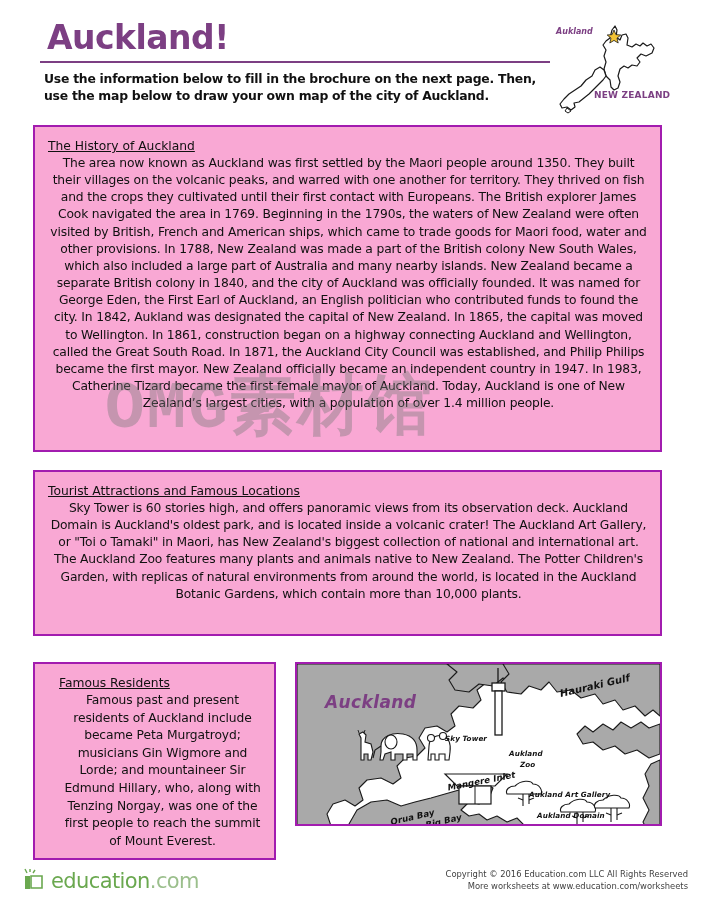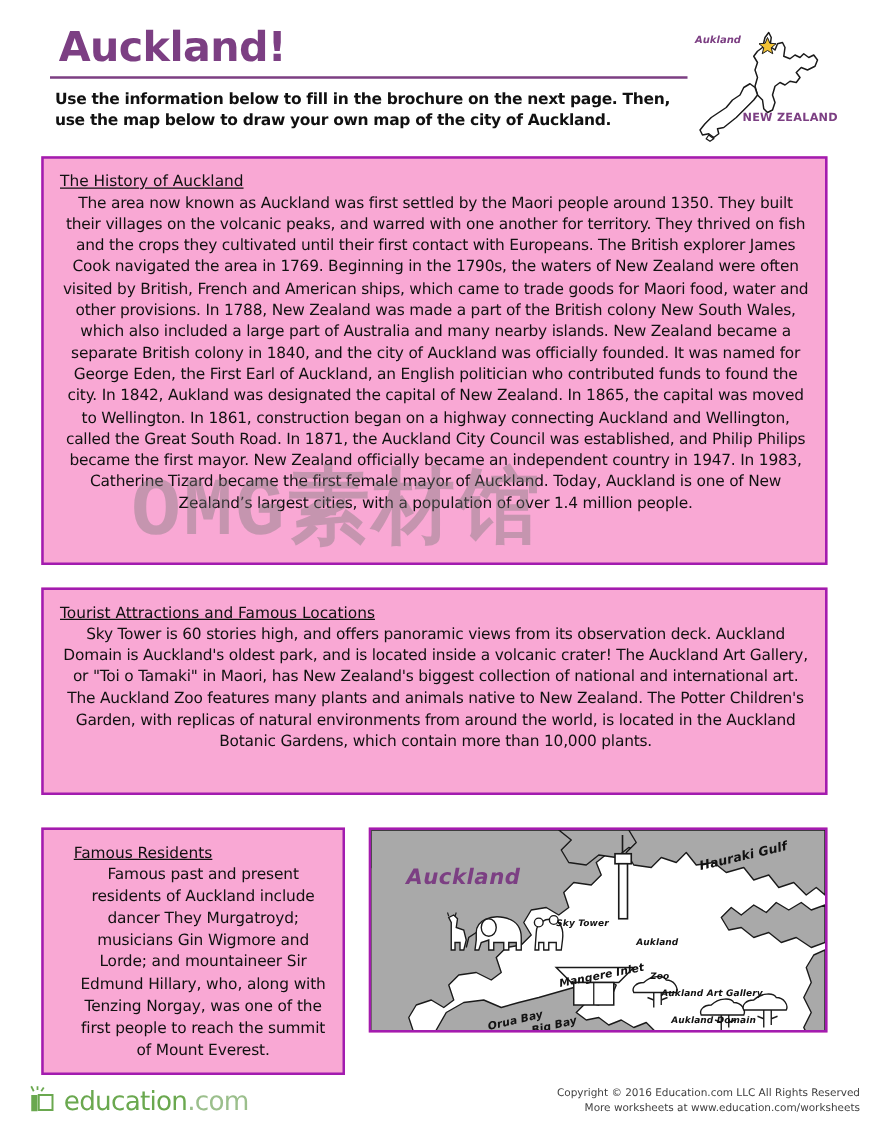--- a/index.html
+++ b/index.html
@@ -242,21 +242,21 @@
 <div class="box" id="box-attractions">
   <div class="box-inner">
     <div class="sec-heading">Tourist Attractions and Famous Locations </div>
     <p class="sec-body">Sky Tower is 60 stories high, and offers panoramic views from its observation deck. Auckland Domain is Auckland's oldest park, and is located inside a volcanic crater! The Auckland Art Gallery, or "Toi o Tamaki" in Maori, has New Zealand's biggest collection of national and international art. The Auckland Zoo features many plants and animals native to New Zealand. The Potter Children's Garden, with replicas of natural environments from around the world, is located in the Auckland Botanic Gardens, which contain more than 10,000 plants.</p>
   </div>
 </div>
 
 <div class="box" id="box-residents">
   <div class="box-inner">
     <div class="sec-heading">Famous Residents</div>
-    <p class="sec-body">Famous past and present residents of Auckland include dancer They Murgatroyd; musicians Gin Wigmore and Lorde; and mountaineer Sir Edmund Hillary, who, along with Tenzing Norgay, was one of the first people to reach the summit of Mount Everest.</p>
+    <p class="sec-body">Famous past and present residents of Auckland include became Peta Murgatroyd; musicians Gin Wigmore and Lorde; and mountaineer Sir Edmund Hillary, who, along with Tenzing Norgay, was one of the first people to reach the summit of Mount Everest.</p>
   </div>
 </div>
 
 <div class="box" id="box-map">
   <svg class="map-svg" viewBox="0 0 363 194">
 
     <rect x="0" y="0" width="363" height="194" fill="#ffffff"></rect>
 
     <path d="M0,0 L363,0 L363,14 L352,16 L344,10 L332,14 L322,8 L308,12 L296,6
              L284,12 L272,6 L258,10 L246,4 L236,10 L224,6 L214,12 L206,6
@@ -352,21 +352,21 @@
     </g>
   </svg>
 
   <div class="map-title">Auckland</div>
 
   <div class="map-lbl" style="left:262px; top:16px; transform:rotate(-13deg); font-size:10px;">Hauraki Gulf</div>
 
   <div class="map-lbl" style="left:148px; top:70px;">Sky Tower</div>
 
   <div class="map-lbl" style="left:212px; top:85px;">Aukland</div>
-  <div class="map-lbl" style="left:223px; top:96px;margin-top:16px;">Zoo</div>
+  <div class="map-lbl" style="left:223px; top:96px;">Zoo</div>
 
   <div class="map-lbl" style="left:232px; top:126px;">Aukland Art Gallery</div>
 
   <div class="map-lbl" style="left:240px; top:147px;">Aukland Domain</div>
 
   <div class="map-lbl" style="left:256px; top:168px;">Aukland Botanic Garden</div>
 
   <div class="map-lbl" style="left:150px; top:112px; transform:rotate(-11deg); font-size:8.6px;">Mangere Inlet</div>
 
   <div class="map-lbl" style="left:93px; top:148px; transform:rotate(-13deg); font-size:8.6px;">Orua Bay</div>

